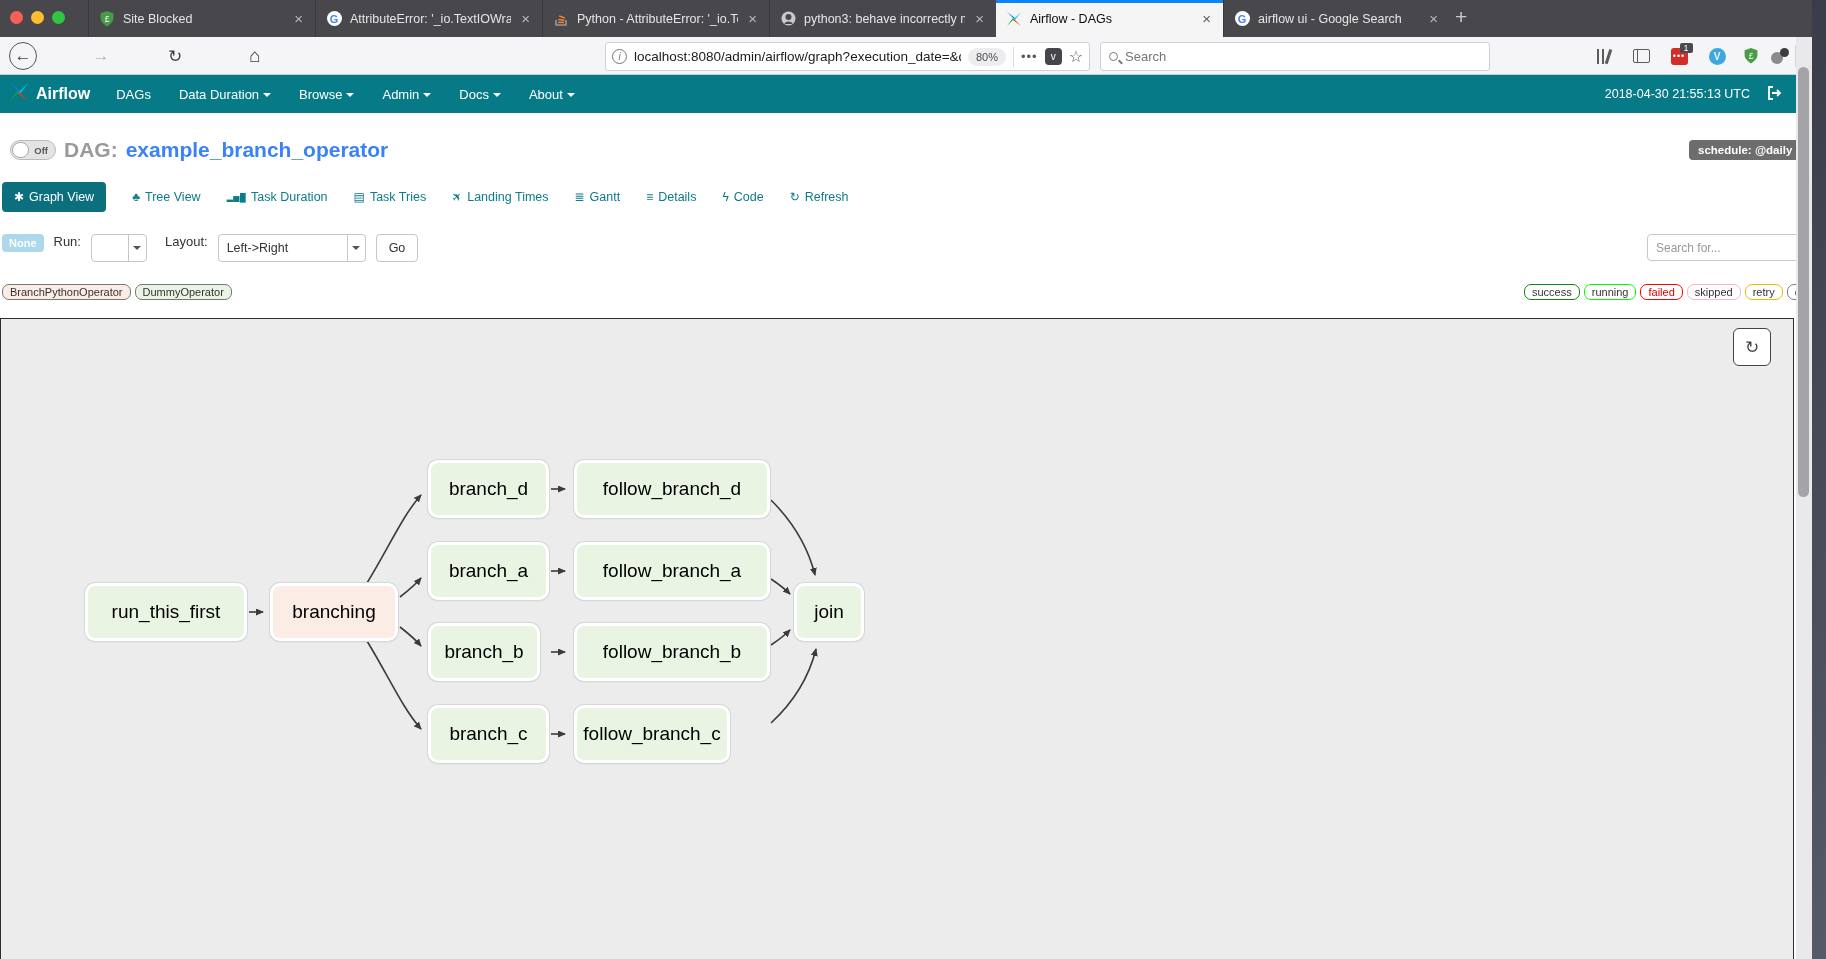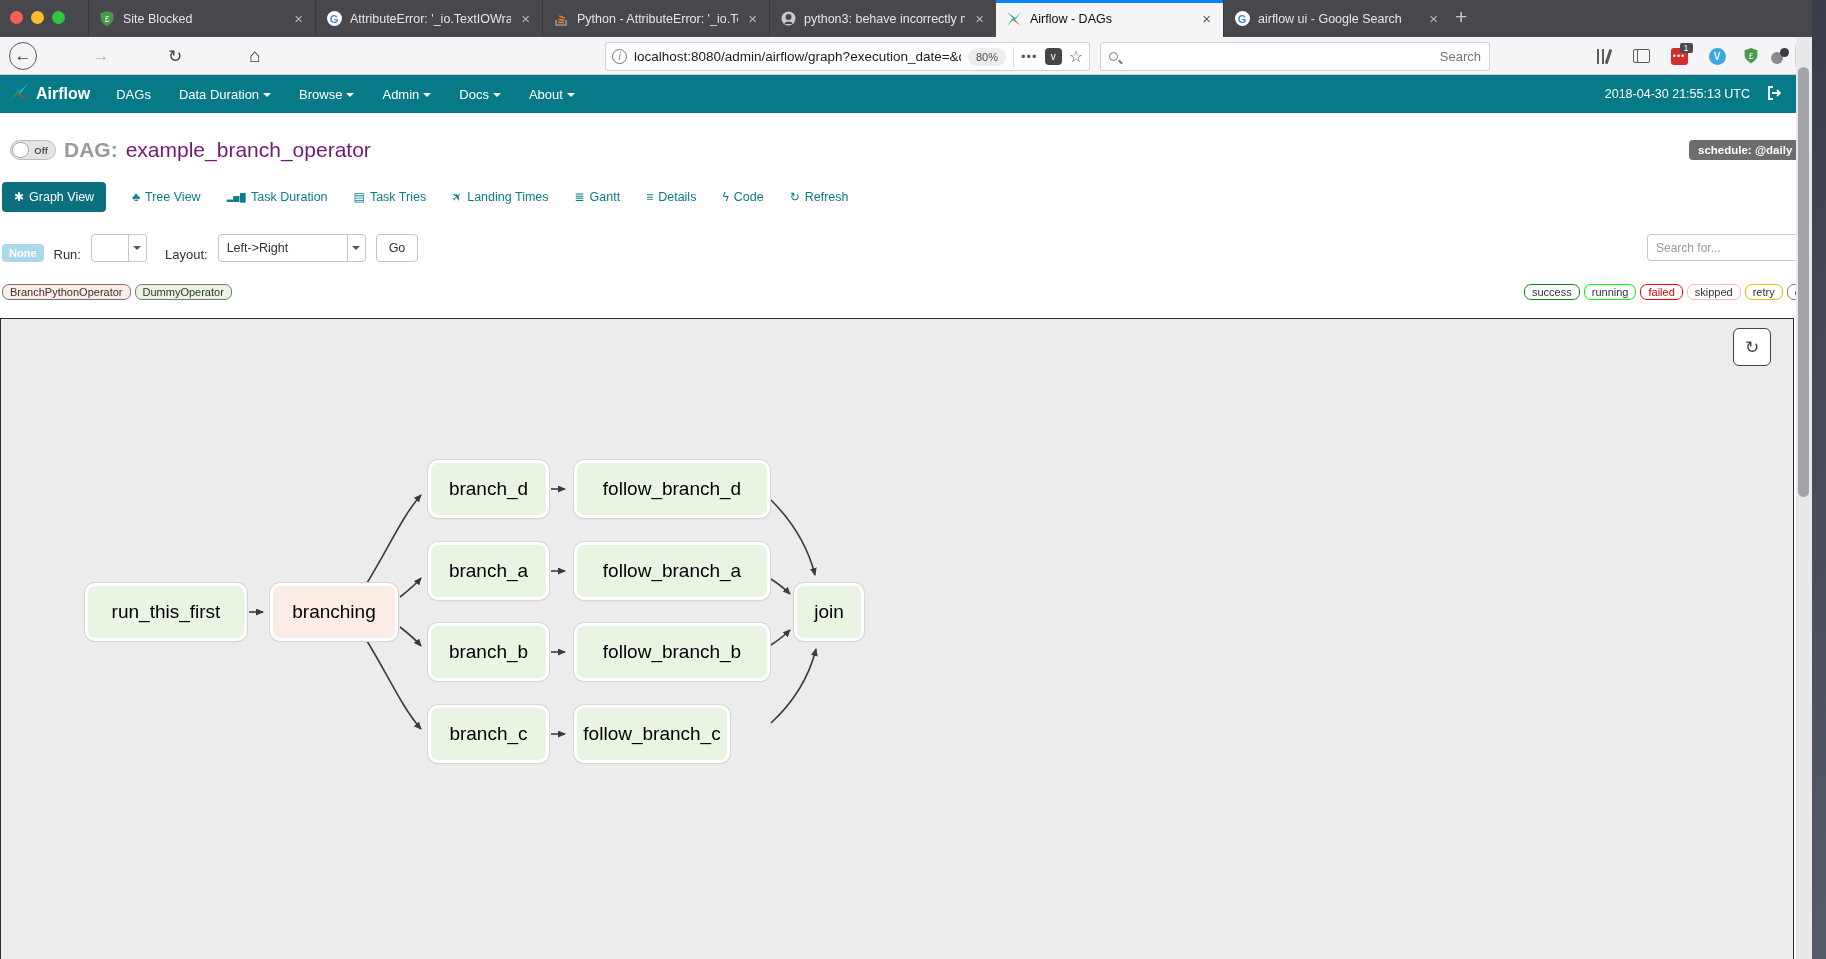--- a/index.html
+++ b/index.html
@@ -37,21 +37,21 @@
   .zoombadge { background:#ededf0; border-radius:10px; font-size:11px; color:#4c4c51; padding:3px 8px; flex:none; }
   .urlsep { width:1px; height:20px; background:#ddddde; flex:none; }
   .dots3 { color:#57575c; font-size:13px; letter-spacing:1px; flex:none; }
   .pocket { width:17px; height:17px; background:#45454a; border-radius:4px; color:#fff; font-size:10px;
             display:flex; align-items:center; justify-content:center; flex:none; }
   .star { color:#57575c; font-size:16px; flex:none; }
   .searchbar { position:absolute; left:1100px; top:5px; width:390px; height:29px; background:#fff;
                border:1px solid #d0d0d6; border-radius:3px; display:flex; align-items:center; padding:0 8px; gap:7px; }
   .lens { width:9px; height:9px; border:1.7px solid #7a7a7f; border-radius:50%; position:relative; flex:none; }
   .lens::after { content:""; position:absolute; left:8px; top:8px; width:5px; height:1.7px; background:#7a7a7f; transform:rotate(45deg); }
-  .searchbar input { border:none; outline:none; font-size:13px; color:#737373; width:100%; background:transparent; font-family:"Liberation Sans",sans-serif;text-align:right;}
+  .searchbar input { border:none; outline:none; font-size:13px; color:#737373; width:100%; background:transparent; font-family:"Liberation Sans",sans-serif;}
   .tool-ic { position:absolute; top:9px; width:22px; height:20px; display:flex; align-items:center; justify-content:center; }
   .lib { display:flex; gap:2.5px; align-items:flex-end; }
   .lib span { width:2.5px; height:15px; background:#5a5a5f; display:block; }
   .lib span:last-child { transform:rotate(18deg); }
   .sideb { width:17px; height:14px; border:1.7px solid #5a5a5f; border-radius:2px; position:relative; }
   .sideb::after { content:""; position:absolute; left:3px; top:0; bottom:0; width:1.7px; background:#5a5a5f; }
   .lastpass { width:17px; height:17px; background:#d32d27; border-radius:3px; color:#fff; font-size:9px;
               letter-spacing:1px; display:flex; align-items:center; justify-content:center; position:relative; }
   .lp-badge { position:absolute; right:-5px; top:-5px; background:#4a4a4f; color:#fff; font-size:9px;
               padding:0 3px; border-radius:2px; }
@@ -72,34 +72,34 @@
   .caret { width:0; height:0; border-left:4px solid transparent; border-right:4px solid transparent; border-top:4px solid #fff; margin-top:2px;}
   .nav-right { margin-left:auto; display:flex; align-items:center; gap:16px; padding-right:14px; font-size:12.5px; }
 
   
   .dagrow { position:absolute; left:10px; top:138px; display:flex; align-items:center; gap:8px; }
   .toggle { width:46px; height:20px; background:#e4e4e4; border:1px solid #bbb; border-radius:11px; position:relative;
             font-size:9.5px; color:#555; }
   .toggle .knob { position:absolute; left:1px; top:1px; width:17px; height:16px; background:#fff; border:1px solid #aaa; border-radius:9px; }
   .toggle .offtxt { position:absolute; right:7px; top:4px; font-weight:bold;margin-left:36px; }
   .daglabel { color:#9a9a9a; font-size:21px; font-weight:bold; }
-  .dagname { color:#701a75; font-size:21px; font-weight:normal; }
+  .dagname { color:#3b82f6; font-size:21px; font-weight:bold; }
   .schedule { position:absolute; left:1689px; top:140px; background:#6d6d6d; color:#fff; font-size:11.5px;
               font-weight:bold; padding:4px 9px; border-radius:4px; }
 
   
   .viewsrow { position:absolute; left:2px; top:182px; display:flex; align-items:center; gap:26px; }
   .viewbtn { display:flex; align-items:center; gap:5px; color:#0b7c8a; font-size:12.5px; }
   .viewbtn.active { background:#0b6f7d; color:#fff; border-radius:4px; padding:8px 12px; }
   .vicon { font-size:12px; }
   .vicon.plane { display:inline-block; transform:rotate(-42deg); }
   .vicon.bars { font-size:8px; letter-spacing:0.5px; }
 
   
-  .ctrlrow { position:absolute; left:2px; top:234px; display:flex; align-items:flex-end; gap:10px; }
+  .ctrlrow { position:absolute; left:2px; top:234px; display:flex; align-items:flex-start; gap:10px; }
   .nonebadge { background:#abd8ea; color:#fff; font-size:11px; font-weight:bold; padding:3px 7px; border-radius:4px; }
   .ctrl-label { font-size:13px; color:#333; }
   .mock-select { height:28px; background:#fff; border:1px solid #c6c6c6; border-radius:4px; display:flex; align-items:center; }
   .sel-text { padding:0 8px; font-size:12.5px; color:#333; flex:1; }
   .sel-caretbox { width:18px; height:100%; border-left:1px solid #c6c6c6; display:flex; align-items:center; justify-content:center; }
   .sel-caretbox i { width:0; height:0; border-left:4px solid transparent; border-right:4px solid transparent; border-top:4px solid #555; }
   .gobtn { height:28px; padding:0 12px; background:#fff; border:1px solid #c6c6c6; border-radius:4px; font-size:12.5px; color:#333; font-family:"Liberation Sans",sans-serif;}
   .searchfor { position:absolute; left:1647px; top:234px; width:162px; height:27px; border:1px solid #c9c9c9;
                border-radius:4px; padding:0 8px; font-size:12px; color:#333; font-family:"Liberation Sans",sans-serif; }
   .searchfor::placeholder { color:#9a9a9a; }
@@ -447,21 +447,21 @@
       </div>
     <div class="gnode green" style="left:573px; top:141px; width:196px;">
         <span>follow_branch_d</span>
       </div>
     <div class="gnode green" style="left:427px; top:223px; width:121px;">
         <span>branch_a</span>
       </div>
     <div class="gnode green" style="left:573px; top:223px; width:196px;">
         <span>follow_branch_a</span>
       </div>
-    <div class="gnode green" style="left:427px; top:304px; width:121px;">
+    <div class="gnode green" style="left:427px; top:304px; width:112px;">
         <span>branch_b</span>
       </div>
     <div class="gnode green" style="left:573px; top:304px; width:196px;">
         <span>follow_branch_b</span>
       </div>
     <div class="gnode green" style="left:427px; top:386px; width:121px;">
         <span>branch_c</span>
       </div>
     <div class="gnode green" style="left:573px; top:386px; width:156px;">
         <span>follow_branch_c</span>

